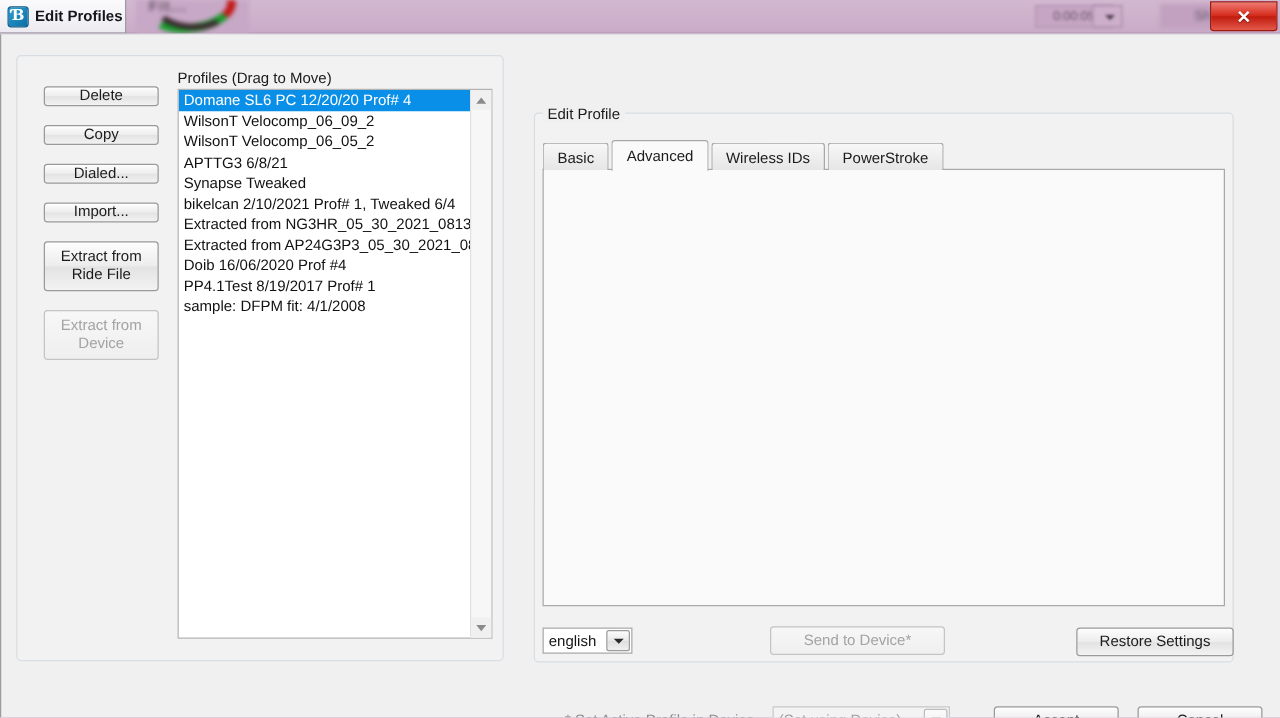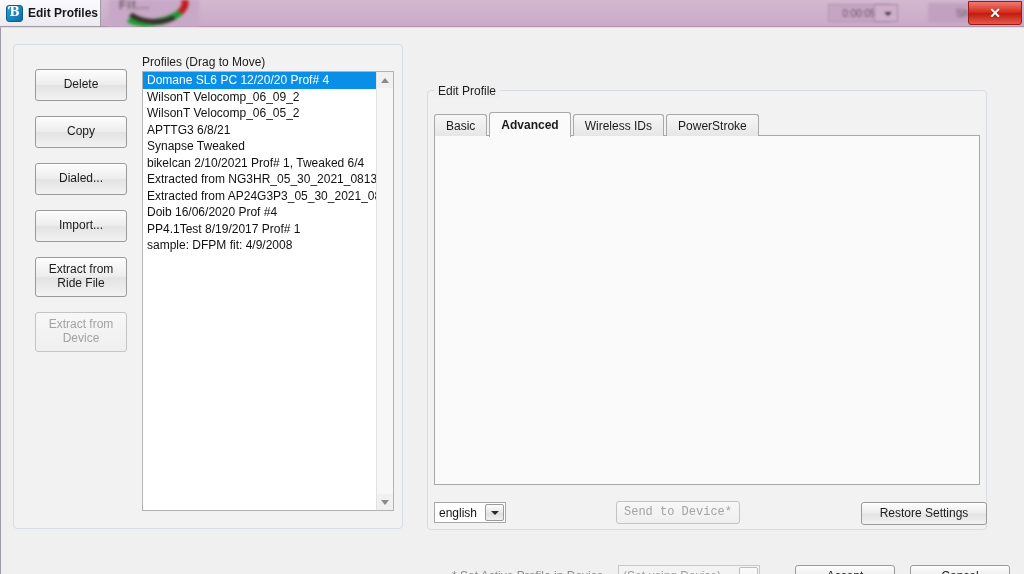--- a/index.html
+++ b/index.html
@@ -161,21 +161,21 @@
     border-radius:50%; background:#1b84cd;
     box-shadow:0 0 2px #1b84cd;
   }
 
   
   #left-panel {
     position:absolute; left:12px; top:16px; width:390px; height:485px;
     background:#f2f2f2; border:1px solid #d7dde3; border-radius:4px;
   }
   #leftbtns { position:absolute; left:34px; top:41px; width:92px; }
-  #leftbtns .btn { width:92px; height:32px; margin-bottom:15px; }
+  #leftbtns .btn { width:92px; height:16px; margin-bottom:15px; }
   #leftbtns .btn.tall { height:40px; flex-direction:column; }
 
   #profiles-title { position:absolute; left:141px; top:27px; font-size:12px; color:#1b1b1b; }
   #profiles-box {
     position:absolute; left:141px; top:43px; width:252px; height:440px;
     background:#fff; border:1px solid #b3b3b3;
   }
   #profile-list { position:absolute; left:0; top:0; right:17px; top:0; bottom:0; overflow:hidden; }
   .prow { height:16.5px; line-height:16.5px; padding-left:4px; font-size:12px;
           white-space:nowrap; overflow:hidden; color:#111; }
@@ -202,21 +202,21 @@
   
   #tabstrip { position:absolute; left:433px; top:84px; height:24px; display:flex; align-items:flex-end; z-index:4; }
   .tab {
     height:22px; padding:0 11px; margin-right:2px;
     background:linear-gradient(#f7f7f7,#e6e6e6);
     border:1px solid #a8a8a8; border-bottom:none;
     border-radius:3px 3px 0 0;
     display:flex; align-items:center; font-size:12px; color:#1b1b1b;
   }
   .tab.active {
-    background:#fafafa; height:25px; font-weight:bold;
+    background:#fafafa; height:25px; font-weight:normal;
     border-color:#a8a8a8; position:relative; z-index:5; margin-bottom:-1px;
   }
   #tabpage {
     position:absolute; left:433px; top:107px; width:546px; height:350px;
     background:#fafafa; border:1px solid #a8a8a8; z-index:2;
   }
 
   
   #src-label { left:471px; top:127px; }
   #src-field { position:absolute; left:471px; top:146px; width:150px; height:21px; }
@@ -244,21 +244,21 @@
   #aerobox { position:absolute; left:843px; top:169px; width:64px; height:74px;
              border:1px solid #cfd6de; border-radius:3px; background:transparent; }
   #fric-calcs-label { left:843px; top:267px; }
   #fricbox { position:absolute; left:843px; top:285px; width:64px; height:74px;
              border:1px solid #cfd6de; border-radius:3px; background:transparent; }
 
   #calcs-get { position:absolute; left:722px; top:400px; width:174px; height:22px; }
 
   
   #lang-combo { left:433px; top:474px; width:72px; height:21px; }
-  #send-btn { position:absolute; left:615px; top:473px; width:124px; height:23px;font-family:Liberation Mono, monospace; }
+  #send-btn { position:absolute; left:615px; top:473px; width:140px; height:23px; }
   #restore-btn { position:absolute; left:860px; top:474px; width:126px; height:23px; }
 
   
   #footer-note { left:451px; top:541px; color:#8d8d8d; }
   #footer-combo { left:617px; top:537px; width:142px; height:21px; }
   #accept-btn { position:absolute; left:794px; top:537px; width:100px; height:23px; }
   #cancel-btn { position:absolute; left:909px; top:537px; width:100px; height:23px; }
 </style>
 </head>
 <body>
@@ -308,21 +308,21 @@
       <div class="prow sel">Domane SL6 PC 12/20/20 Prof# 4</div>
       <div class="prow">WilsonT Velocomp_06_09_2</div>
       <div class="prow">WilsonT Velocomp_06_05_2</div>
       <div class="prow">APTTG3 6/8/21</div>
       <div class="prow">Synapse Tweaked</div>
       <div class="prow">bikelcan 2/10/2021 Prof# 1, Tweaked 6/4</div>
       <div class="prow">Extracted from NG3HR_05_30_2021_0813_</div>
       <div class="prow">Extracted from AP24G3P3_05_30_2021_08</div>
       <div class="prow">Doib 16/06/2020 Prof #4</div>
       <div class="prow">PP4.1Test 8/19/2017 Prof# 1</div>
-      <div class="prow">sample: DFPM fit: 4/9/2008</div>
+      <div class="prow">sample: DFPM fit: 4/1/2008</div>
     </div>
     <div id="pscroll">
       <div class="sarrow up">
           <span class="tri"></span>
         </div>
       <div class="sarrow down">
           <span class="tri"></span>
         </div>
     </div>
   </div>

